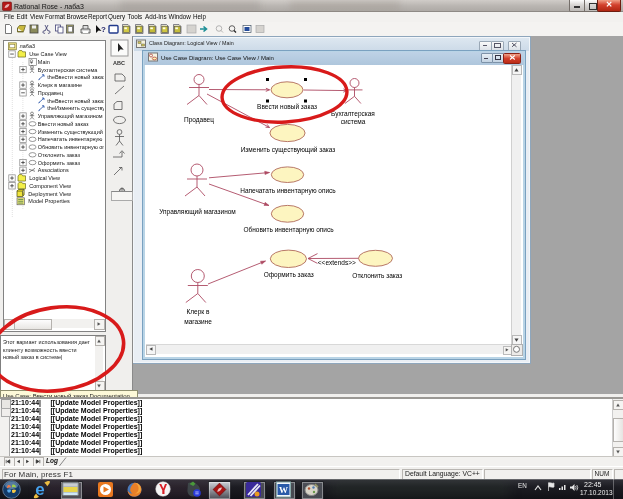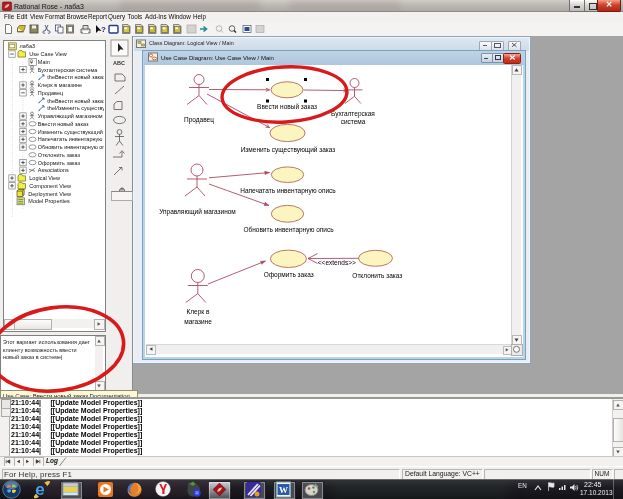--- a/index.html
+++ b/index.html
@@ -376,21 +376,21 @@
 <svg class="ab" style="left:32.5px;top:457px" width="9" height="9" viewBox="0 0 9 9">
     <path d="M6.8 2.8 v3.4 M3.2 2.8 L6 4.5 L3.2 6.2 Z" fill="#333" stroke="#333" stroke-width=".7"></path>
   </svg>
 <div class="tx" style="left:46px;top:458px;font-size:6.5px;font-weight:bold;font-style:italic;color:#111">Log</div>
 <svg class="ab" style="left:58px;top:456.5px" width="10" height="10">
     <path d="M1 9.5 L8 0.5" stroke="#888" stroke-width="1"></path>
   </svg>
 
 <div class="ab" style="left:0;top:466px;width:623px;height:13px;background:#f1f0ee;border-top:1px solid #fff"></div>
 <div class="ab" style="left:2px;top:469px;width:396px;height:8.5px;border:1px solid #b9b6b2;border-bottom-color:#fff;border-right-color:#fff"></div>
-<div class="tx" style="left:4px;top:471px;font-size:8px;letter-spacing:.1px;color:#333">For Help, press F1</div>
+<div class="tx" style="left:4px;top:471px;font-size:8px;letter-spacing:.1px;color:#333">For Main, press F1</div>
 <div class="ab" style="left:402px;top:469px;width:79px;height:8.5px;border:1px solid #b9b6b2;border-bottom-color:#fff;border-right-color:#fff"></div>
 <div class="tx" style="left:405px;top:471px;font-size:6.8px;color:#222">Default Language: VC++</div>
 <div class="ab" style="left:484px;top:469px;width:105px;height:8.5px;border:1px solid #b9b6b2;border-bottom-color:#fff;border-right-color:#fff"></div>
 <div class="ab" style="left:592px;top:469px;width:19px;height:8.5px;border:1px solid #b9b6b2;border-bottom-color:#fff;border-right-color:#fff"></div>
 <div class="tx" style="left:594.5px;top:471px;font-size:6.5px;color:#222">NUM</div>
 <div class="ab" style="left:614px;top:469px;width:9px;height:8.5px;border:1px solid #b9b6b2;border-bottom-color:#fff;border-right-color:#fff"></div>
 
 <div class="ab" style="left:0;top:479px;width:623px;height:20px;background:linear-gradient(#33333a,#1c1c22 40%,#111116);overflow:hidden">
  <div class="ab" style="left:40px;top:0;width:180px;height:20px;background:rgba(90,60,80,.25);filter:blur(6px)"></div>
  <div class="ab" style="left:330px;top:0;width:180px;height:20px;background:rgba(60,80,60,.2);filter:blur(6px)"></div>

